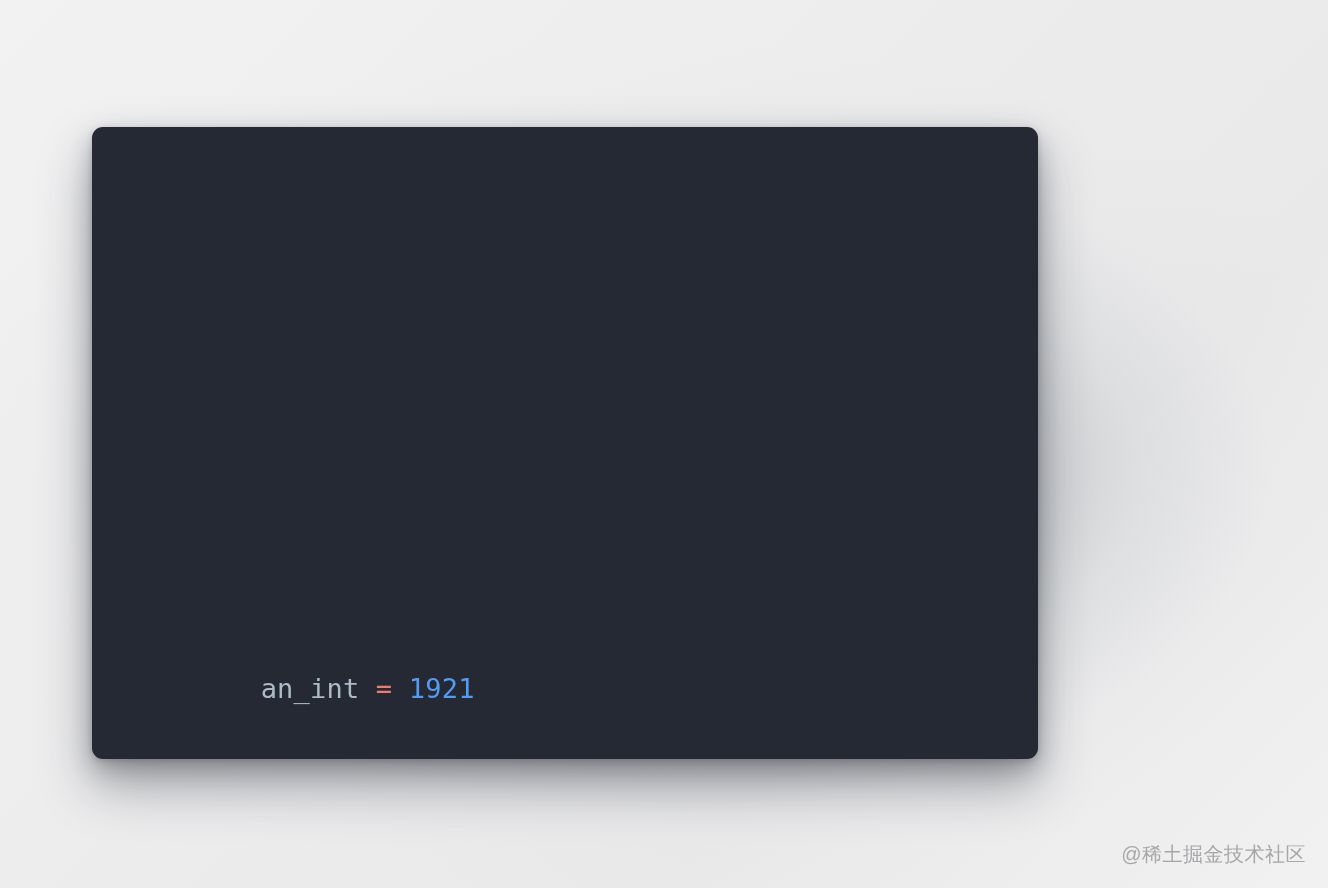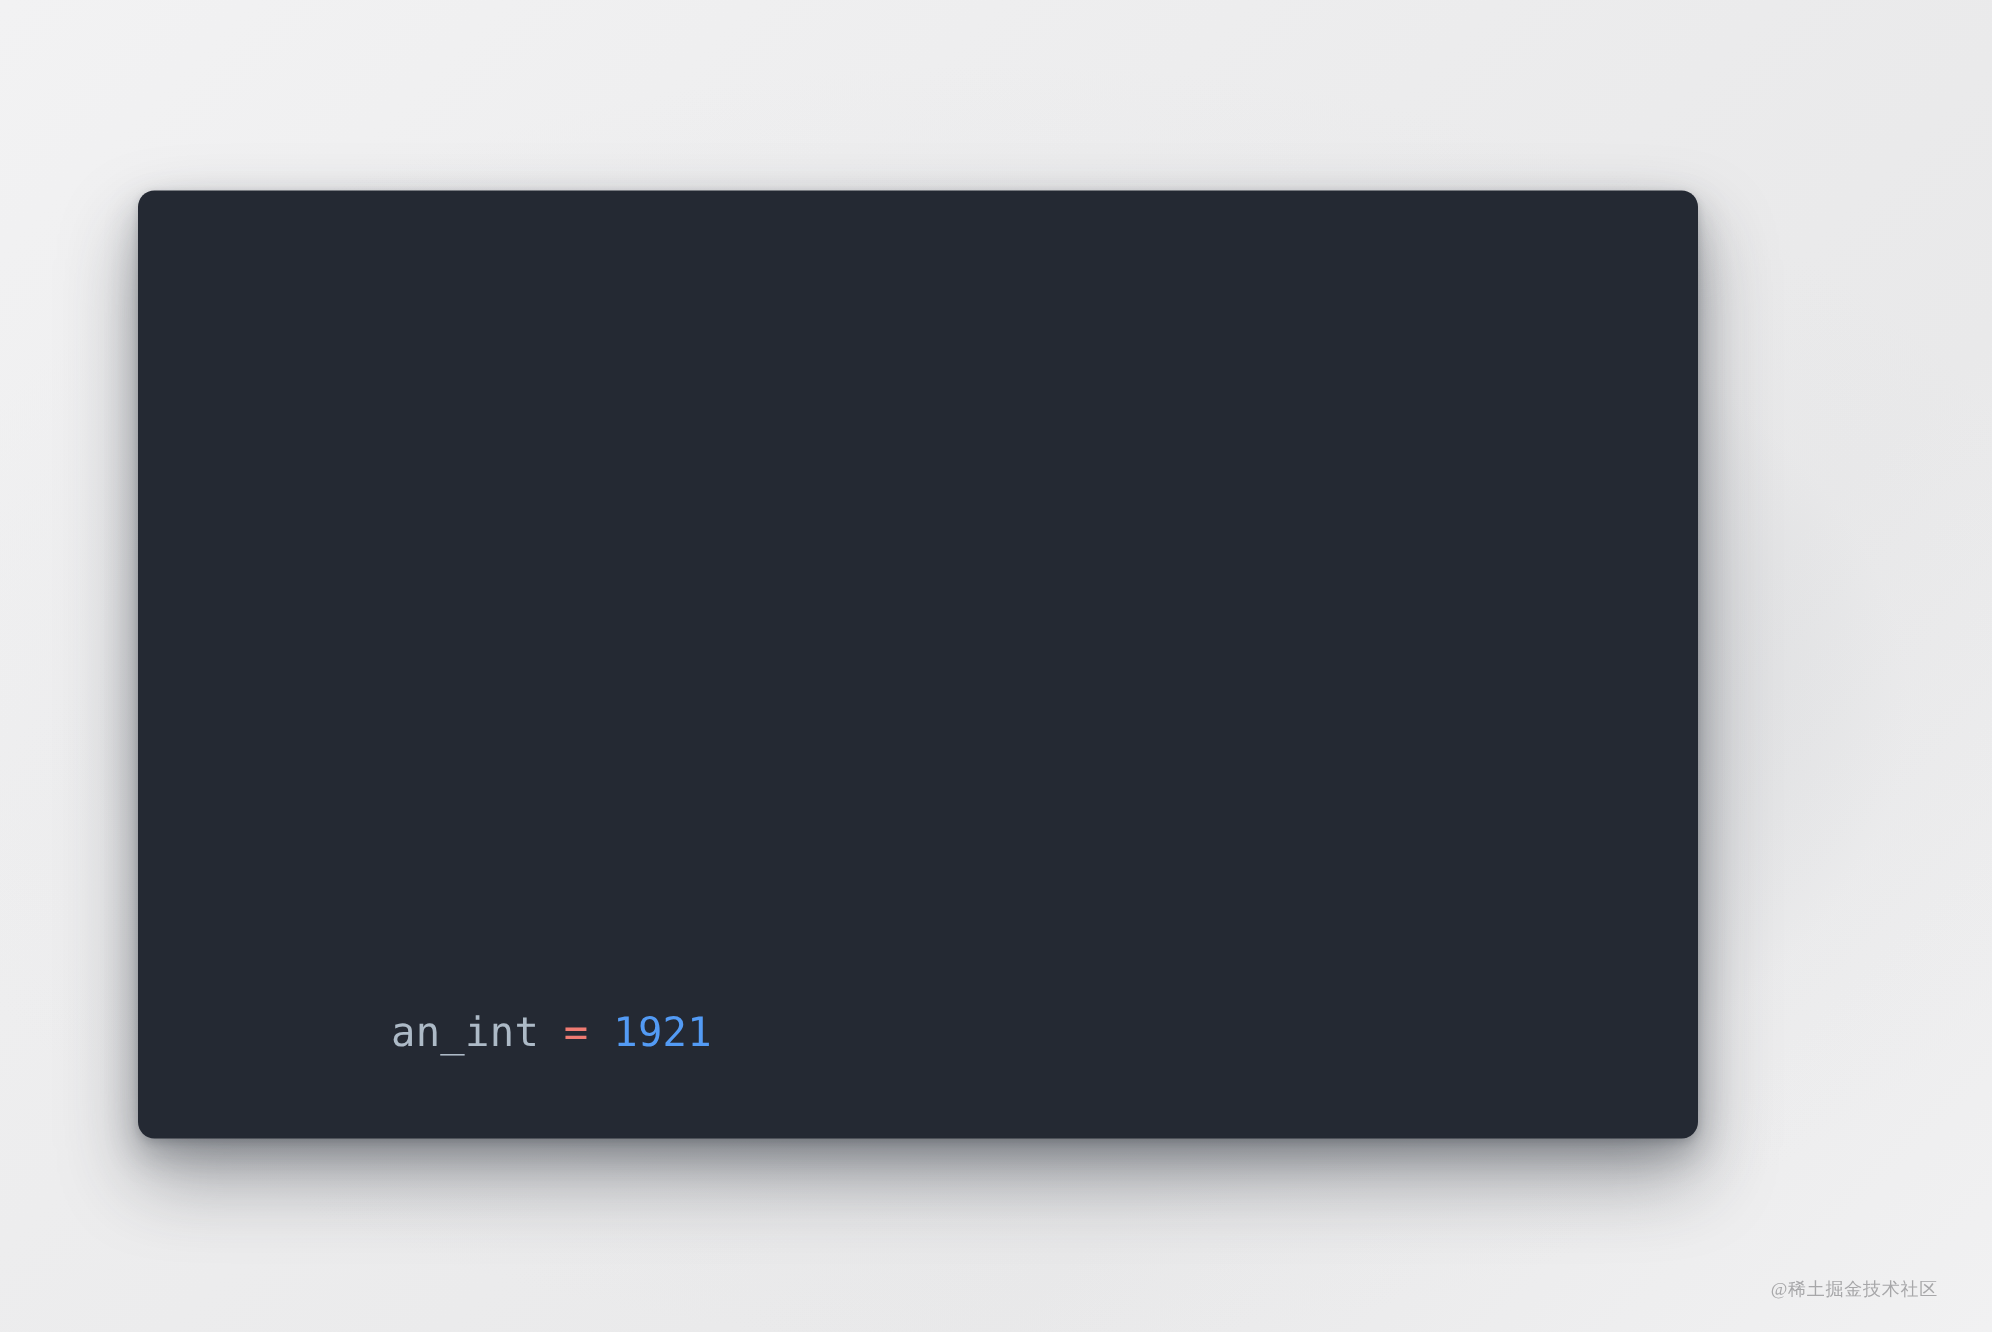--- a/index.html
+++ b/index.html
@@ -28,21 +28,21 @@
         rgba(200,203,208,0.04) 80%,
         rgba(255,255,255,0) 100%),
       linear-gradient(135deg, #f2f2f3 0%, #ececed 45%, #e9e9ea 70%, #f1f1f2 100%);
   }
 
   
   .code-card {
     position: absolute;
     left: 92px;
     top: 127px;
-    width: 1040px;
+    width: 946px;
     height: 632px;
     background: #242933;
     border-radius: 11px;
     box-shadow:
       0 26px 52px rgba(40,46,56,0.40),
       0 10px 22px rgba(40,46,56,0.26),
       0 2px 6px rgba(40,46,56,0.18);
     overflow: hidden;
   }
 
@@ -65,24 +65,24 @@
   }
 
   
   .tok-plain    { color: #adbac7; }
   .tok-operator { color: #f07b72; }
   .tok-number   { color: #539bf5; }
 
   
   .watermark {
     position: absolute;
-    right: 36px;
+    right: 22px;
     bottom: 20px;
-    font-family: Liberation Serif, serif;
-    font-size: 12px;
+    font-family: Liberation Sans, sans-serif;
+    font-size: 20px;
     color: #a7a7a9;
     letter-spacing: 0.5px;
     user-select: none;
   }
 </style>
 </head>
 <body>
 
 <div id="stage">
 

